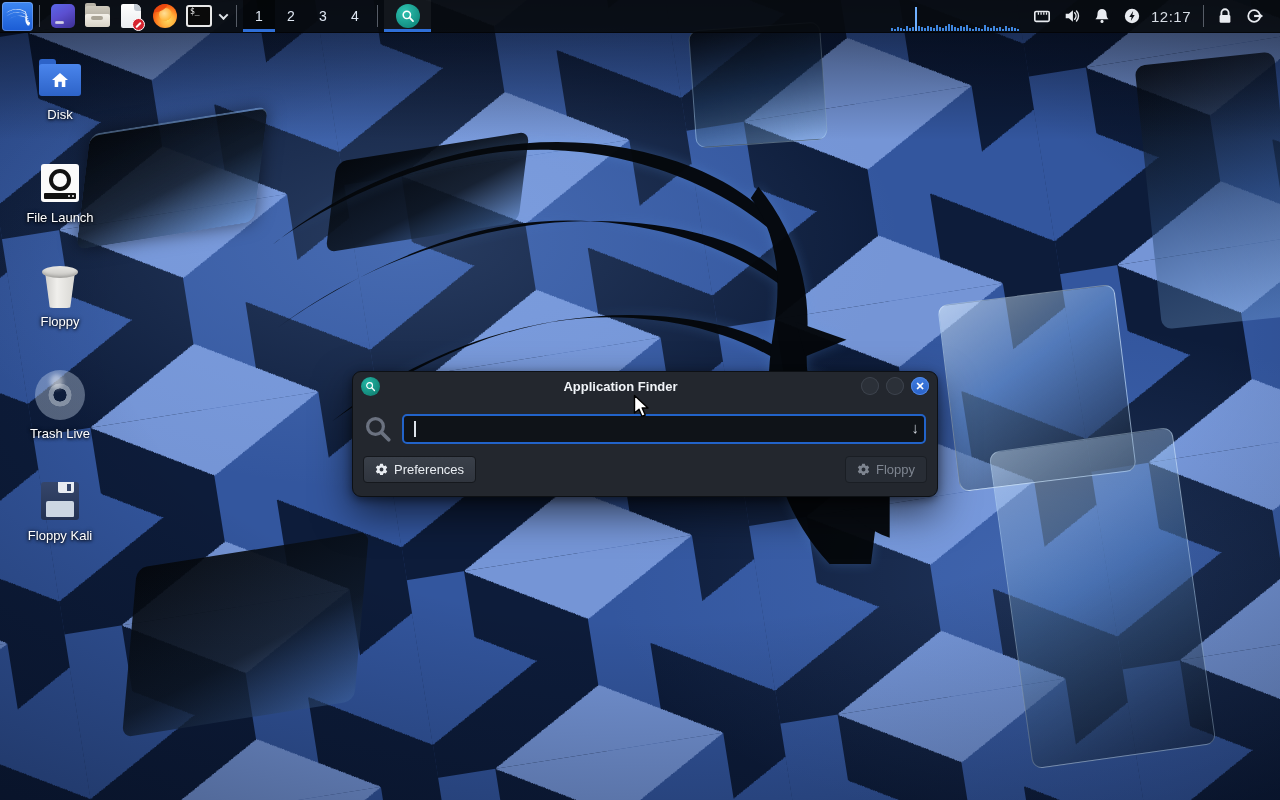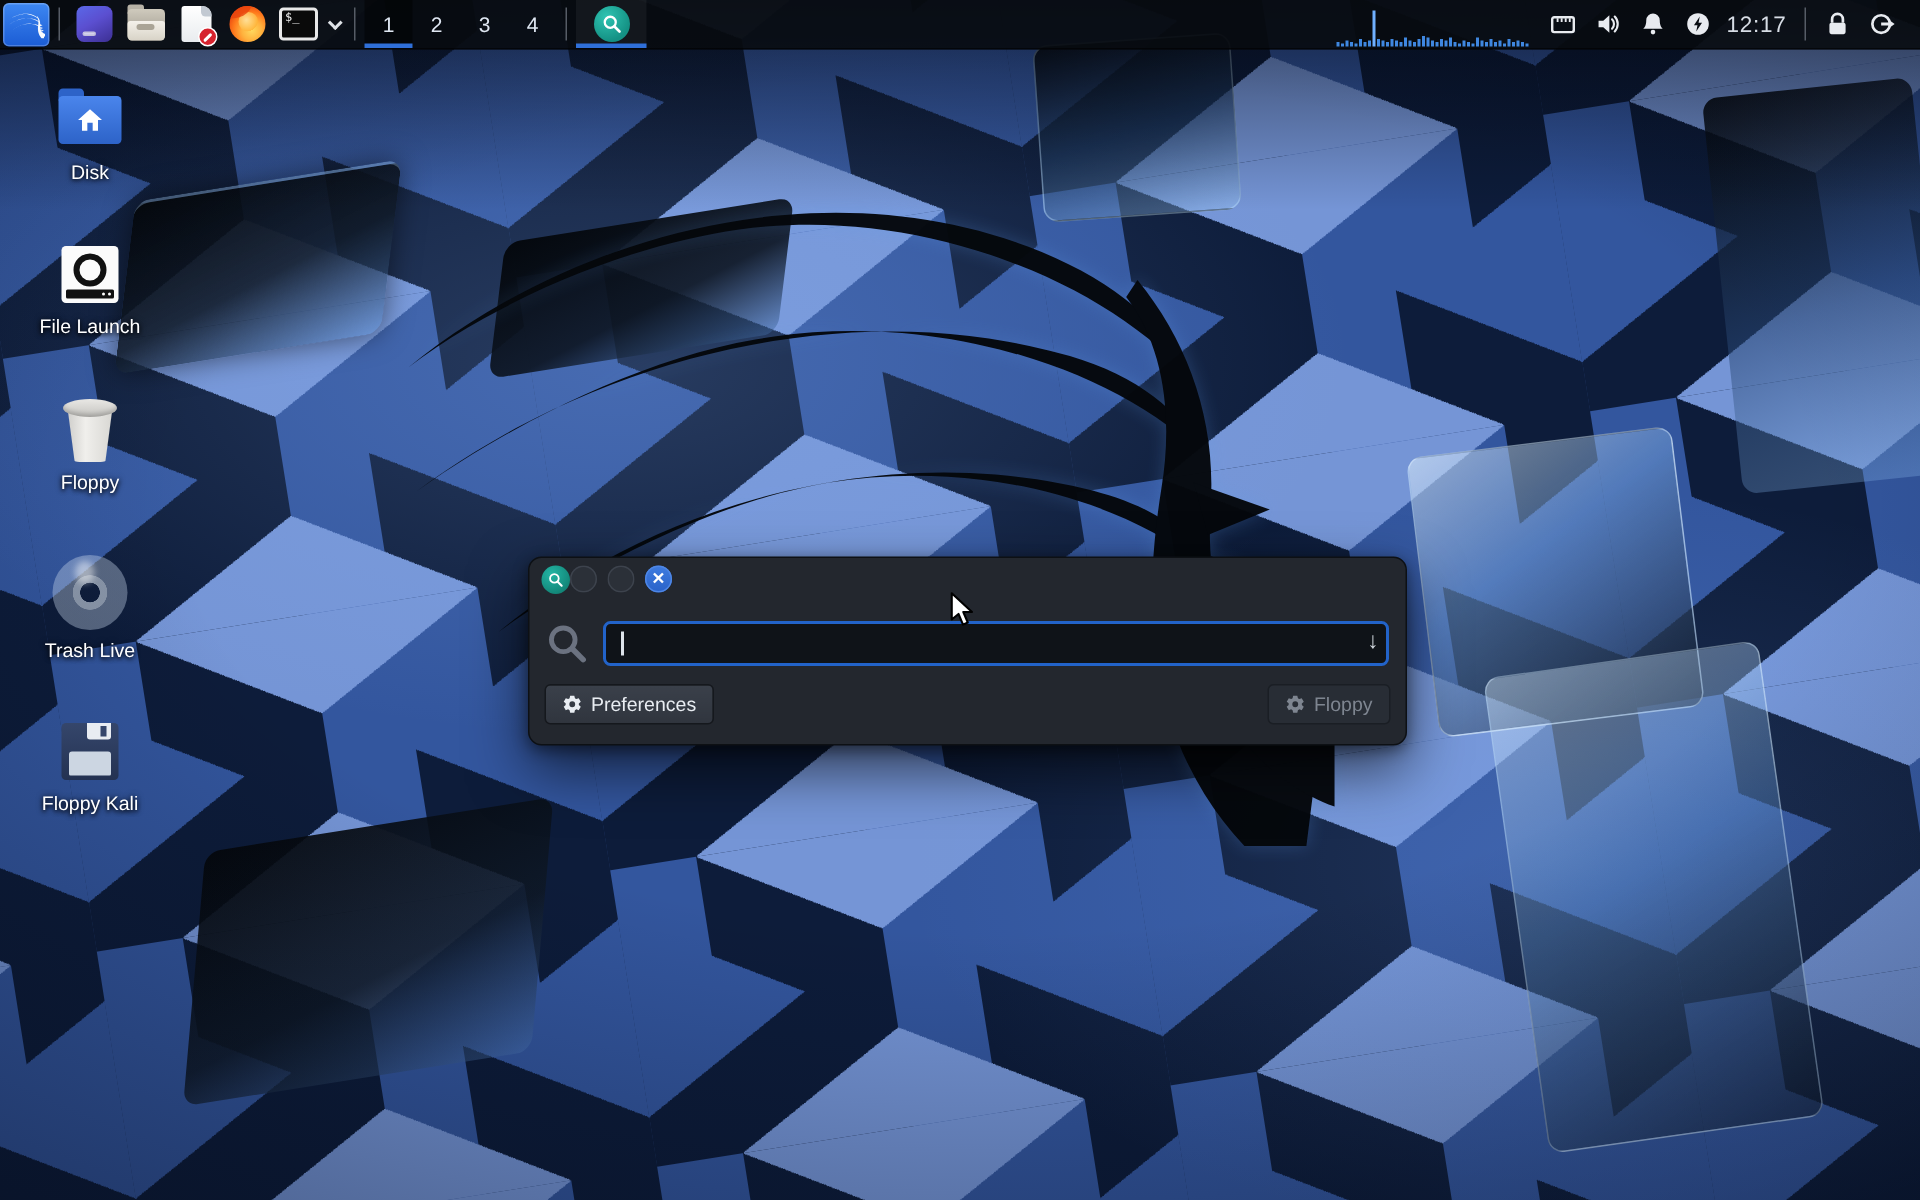--- a/index.html
+++ b/index.html
@@ -441,20 +441,21 @@
   </div>
 </div>
 
 <div class="dialog">
   <div class="titlebar">
     <div class="tb-icon">
       <svg>
           <use href="#sym-mag"></use>
         </svg>
     </div>
+    <div class="tb-title">Application Finder</div>
     <div class="tb-controls">
       <div class="wbtn"></div>
       <div class="wbtn"></div>
       <div class="wbtn close">
         <span>✕</span>
       </div>
     </div>
   </div>
   <div class="drow1">
     <svg class="big-mag">

